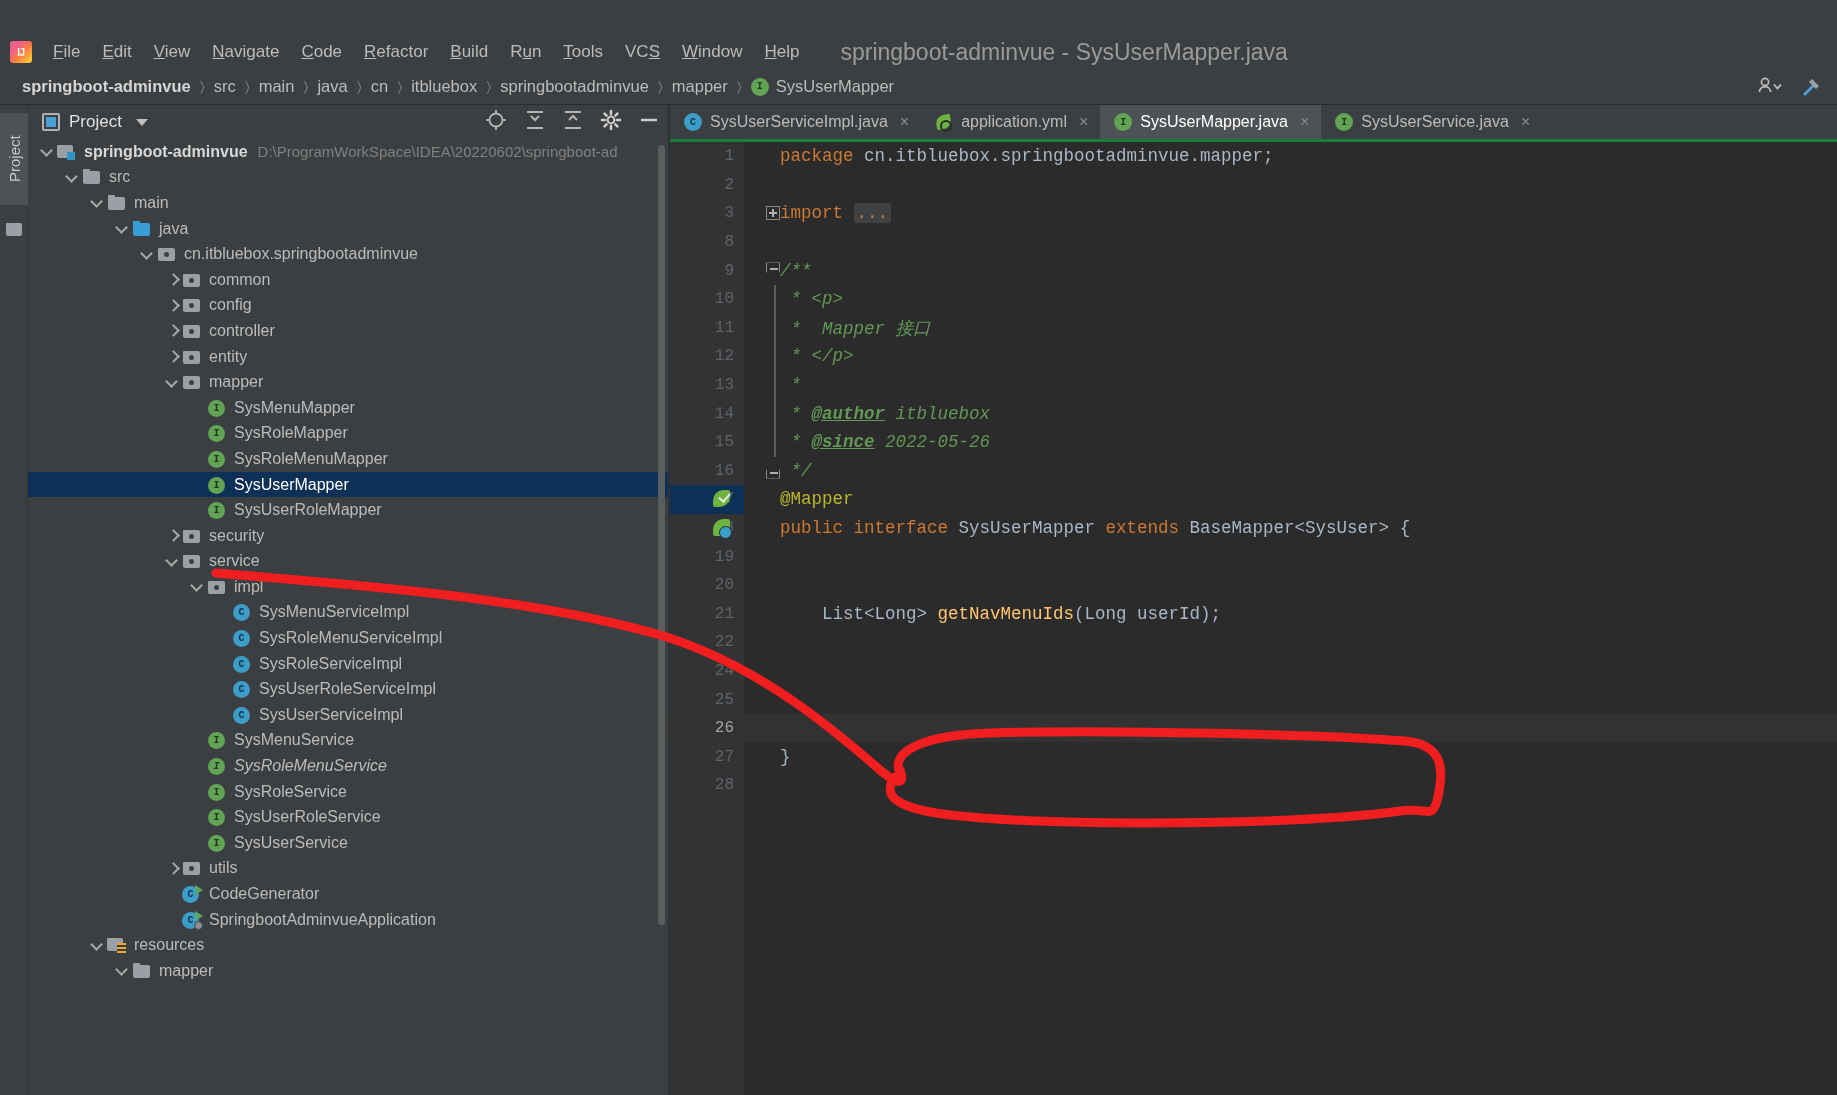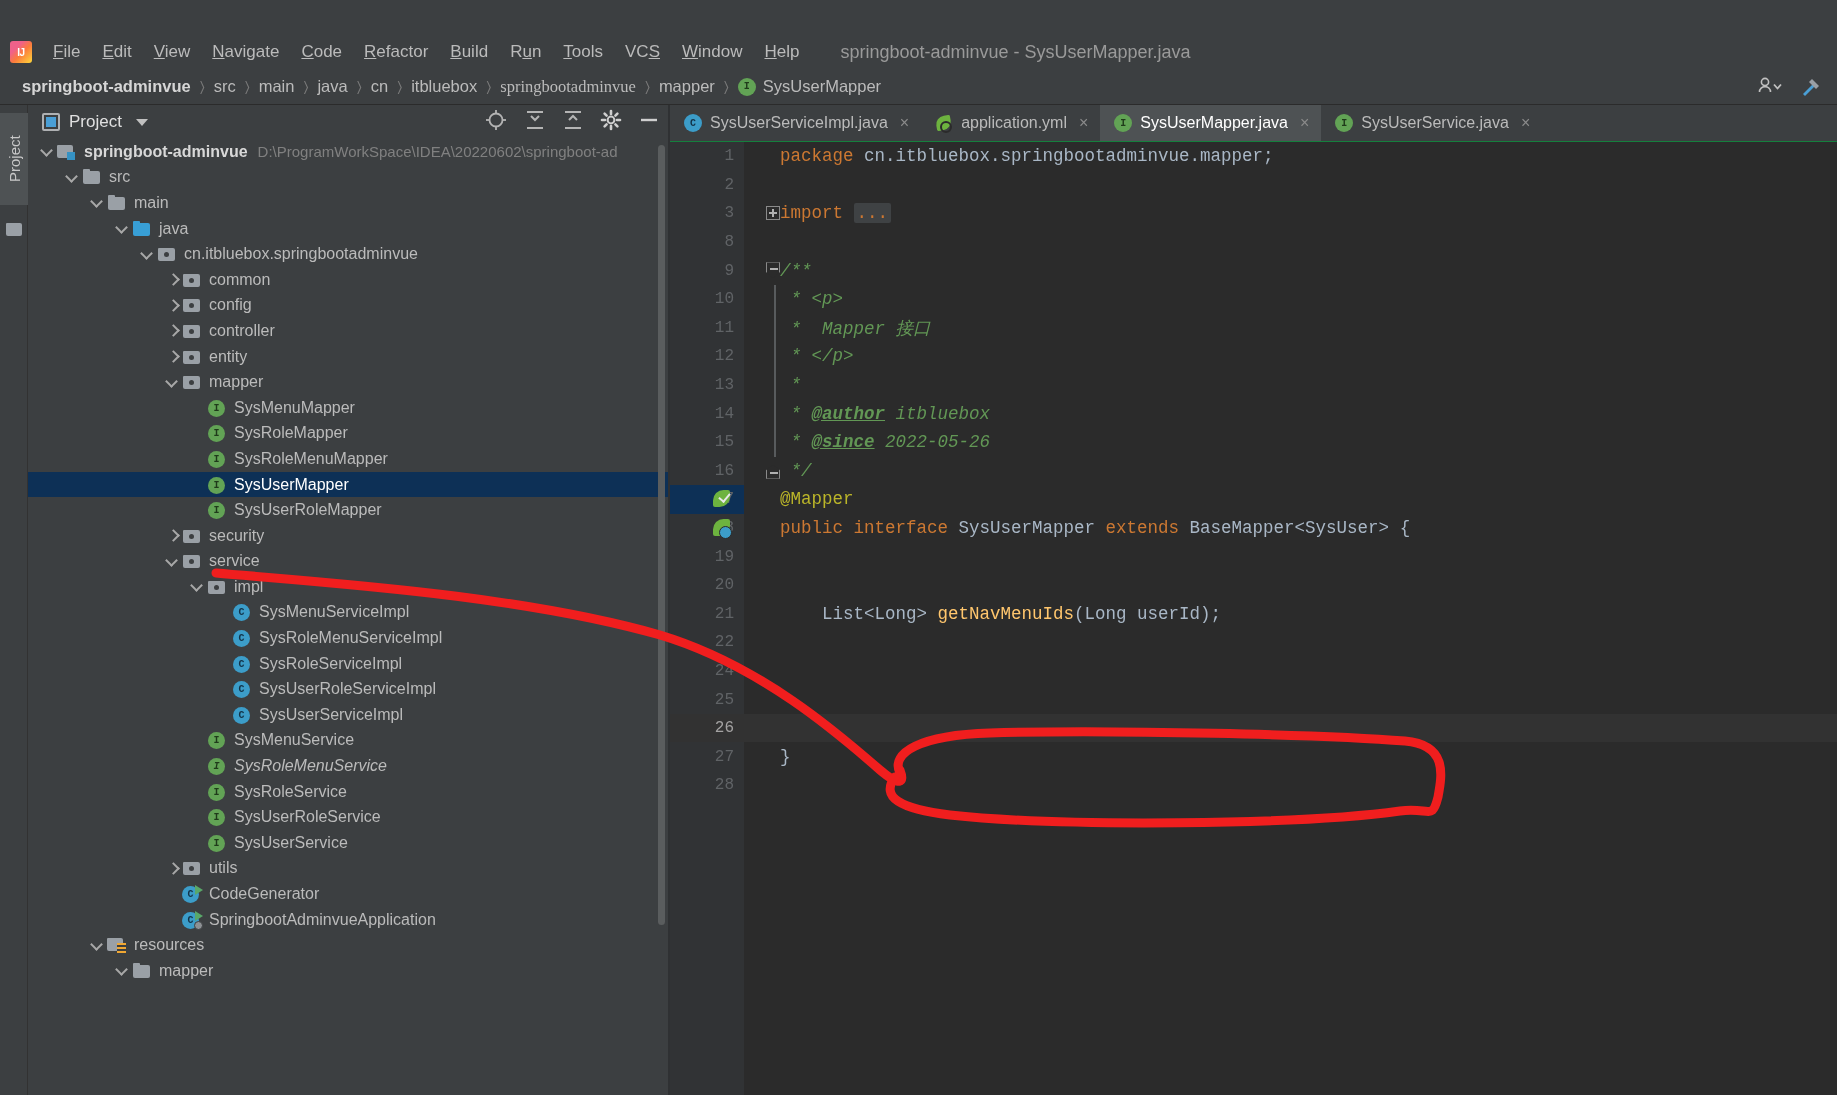--- a/index.html
+++ b/index.html
@@ -28,21 +28,21 @@
     color: #fff; font-size: 10px; font-weight: bold;
     display: flex; align-items: center; justify-content: center;
     letter-spacing: -0.5px;
   }
   .menu-item {
     color: #bbbbbb; font-size: 17px; padding: 3px 11px;
     white-space: nowrap; line-height: 1.2;
   }
   .menu-item u { text-decoration: underline; }
   .win-title {
-    color: #9a9a9a; font-size: 18px; margin-left: 30px; white-space: nowrap;
+    color: #9a9a9a; font-size: 23px; margin-left: 30px; white-space: nowrap;
   }
 
   
   .navbar {
     height: 36px; background: #3c3f41;
     display: flex; align-items: center; padding-left: 22px;
     border-bottom: 1px solid #2b2b2b;
     position: relative;
   }
   .crumb { color: #bbbbbb; font-size: 16.5px; white-space: nowrap; }
@@ -224,21 +224,21 @@
     background: #2f3133;
   }
 
   
   .editor-area {
     position: absolute; left: 670px; top: 70px; right: 0; bottom: 0;
     background: #2b2b2b;
   }
   .tabbar {
     height: 37px; background: #3c3f41; display: flex; align-items: stretch;
-    border-bottom: 1px solid #15803d;
+    border-bottom: 3px solid #15803d;
   }
   .tab {
     display: flex; align-items: center; padding: 0 12px 0 14px; gap: 8px;
     font-size: 16px; color: #bbbbbb; white-space: nowrap; position: relative;
   }
   .tab.active { background: #4e5254; color: #ffffff; }
   .tab-close {
     color: #8b8b8b; font-size: 16px; margin-left: 4px; line-height: 1;
   }
   .tab-icon { width: 18px; height: 18px; position: relative; flex: none; }
@@ -411,21 +411,21 @@
         </span>
         <span class="crumb-sep">〉</span>
         <span style="display: flex; align-items: center;">
           <span class="crumb">cn</span>
         </span>
         <span class="crumb-sep">〉</span>
         <span style="display: flex; align-items: center;">
           <span class="crumb">itbluebox</span>
         </span>
         <span class="crumb-sep">〉</span>
-        <span style="display: flex; align-items: center; font-family: Liberation Serif, serif;">
+        <span style="display: flex; align-items: center;">
           <span class="crumb">springbootadminvue</span>
         </span>
         <span class="crumb-sep">〉</span>
         <span style="display: flex; align-items: center;">
           <span class="crumb">mapper</span>
         </span>
         <span class="crumb-sep">〉</span>
         <span style="display: flex; align-items: center;">
           <span class="tab-icon iface" style="margin-right: 7px;"></span>
           <span class="crumb">SysUserMapper</span>

